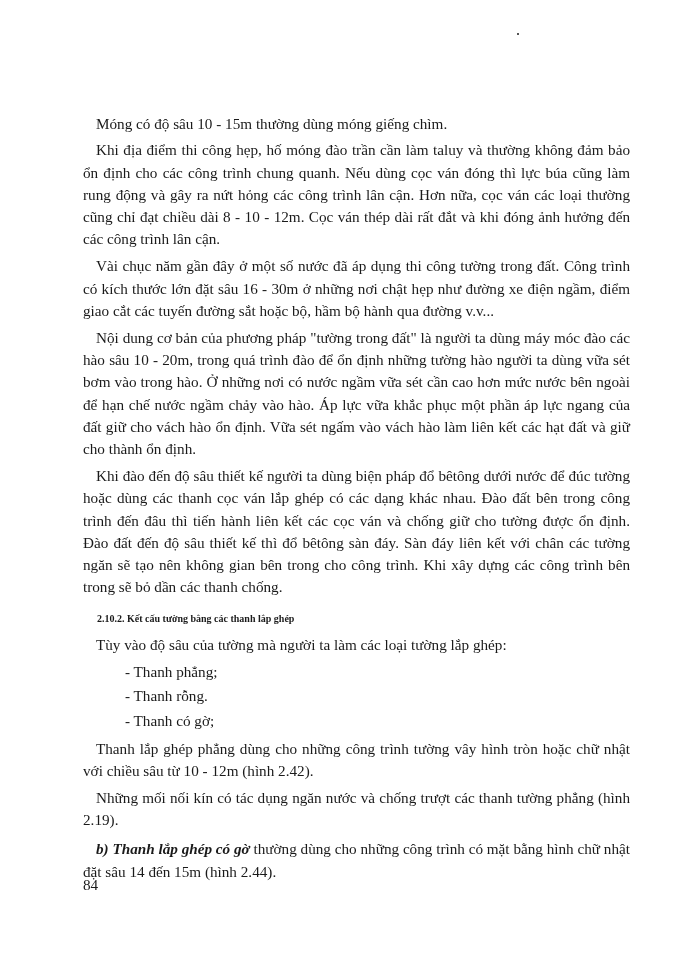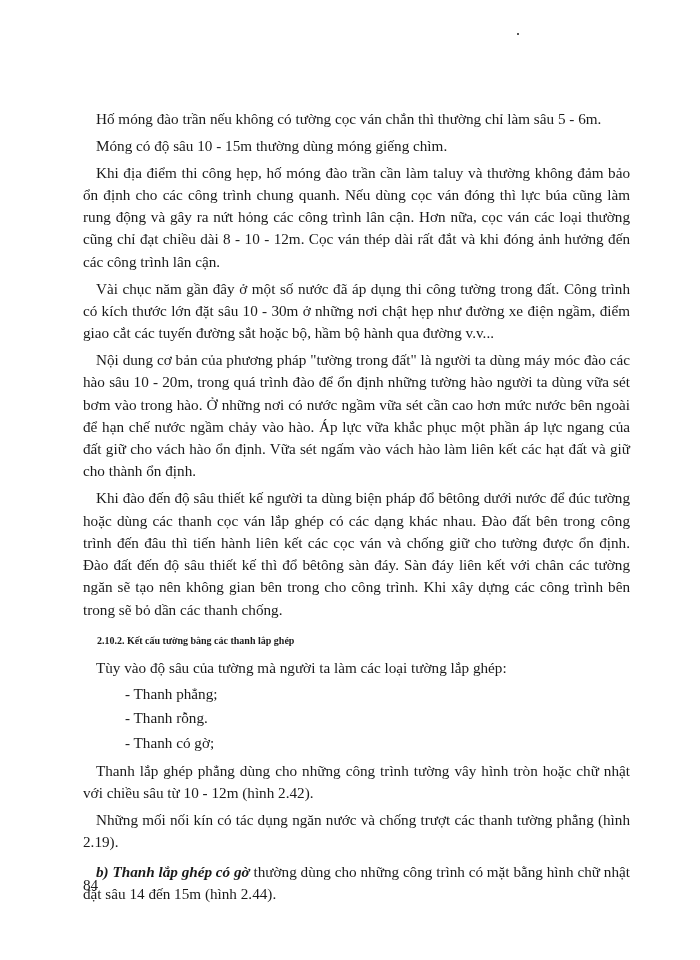--- a/index.html
+++ b/index.html
@@ -20,24 +20,23 @@
     .inline-head { font-weight: bold; font-style: italic; }
     .pagenum { position: absolute; left: 83px; top: 876px; font-size: 15.2px; font-family: "Liberation Serif", "DejaVu Serif", serif; color: #1a1a1a; }
   </style>
 </head>
 <body>
 
 <div class="page">
   <div class="speck"></div>
 
   <div class="col">
-    <p class="single">Hố móng đào trần nếu không có tường cọc ván chắn thì thường chỉ làm sâu 5 - 6m.</p>
     <p class="single gap">Móng có độ sâu 10 - 15m thường dùng móng giếng chìm.</p>
     <p class="gap">Khi địa điểm thi công hẹp, hố móng đào trần cần làm taluy và thường không đảm bảo ổn định cho các công trình chung quanh. Nếu dùng cọc ván đóng thì lực búa cũng làm rung động và gây ra nứt hỏng các công trình lân cận. Hơn nữa, cọc ván các loại thường cũng chỉ đạt chiều dài 8 - 10 - 12m. Cọc ván thép dài rất đắt và khi đóng ảnh hưởng đến các công trình lân cận.</p>
-    <p class="gap">Vài chục năm gần đây ở một số nước đã áp dụng thi công tường trong đất. Công trình có kích thước lớn đặt sâu 10 - 30m ở những nơi chật hẹp như đường xe điện ngầm, điểm giao cắt các tuyến đường sắt hoặc bộ, hầm bộ hành qua đường v.v...</p>
+    <p class="gap">Vài chục năm gần đây ở một số nước đã áp dụng thi công tường trong đất. Công trình có kích thước lớn đặt sâu 16 - 30m ở những nơi chật hẹp như đường xe điện ngầm, điểm giao cắt các tuyến đường sắt hoặc bộ, hầm bộ hành qua đường v.v...</p>
     <p class="gap">Nội dung cơ bản của phương pháp "tường trong đất" là người ta dùng máy móc đào các hào sâu 10 - 20m, trong quá trình đào để ổn định những tường hào người ta dùng vữa sét bơm vào trong hào. Ở những nơi có nước ngầm vữa sét cần cao hơn mức nước bên ngoài để hạn chế nước ngầm chảy vào hào. Áp lực vữa khắc phục một phần áp lực ngang của đất giữ cho vách hào ổn định. Vữa sét ngấm vào vách hào làm liên kết các hạt đất và giữ cho thành ổn định.</p>
     <p class="gap">Khi đào đến độ sâu thiết kế người ta dùng biện pháp đổ bêtông dưới nước để đúc tường hoặc dùng các thanh cọc ván lắp ghép có các dạng khác nhau. Đào đất bên trong công trình đến đâu thì tiến hành liên kết các cọc ván và chống giữ cho tường được ổn định. Đào đất đến độ sâu thiết kế thì đổ bêtông sàn đáy. Sàn đáy liên kết với chân các tường ngăn sẽ tạo nên không gian bên trong cho công trình. Khi xây dựng các công trình bên trong sẽ bỏ dần các thanh chống.</p>
 
     <div class="heading">2.10.2. Kết cấu tường bằng các thanh lắp ghép</div>
     <p class="single gap">Tùy vào độ sâu của tường mà người ta làm các loại tường lắp ghép:</p>
 
     <ul class="list">
       <li>- Thanh phẳng;</li>
       <li>- Thanh rỗng.</li>
       <li>- Thanh có gờ;</li>

